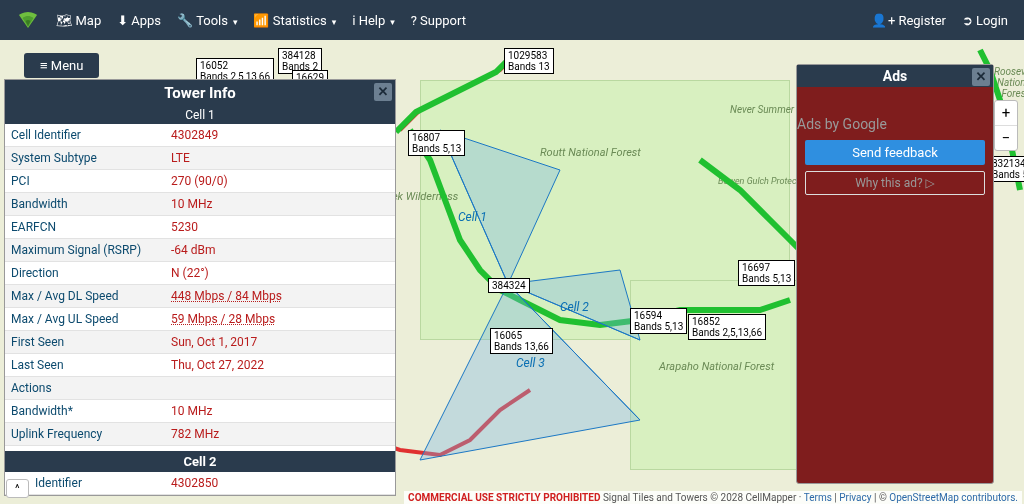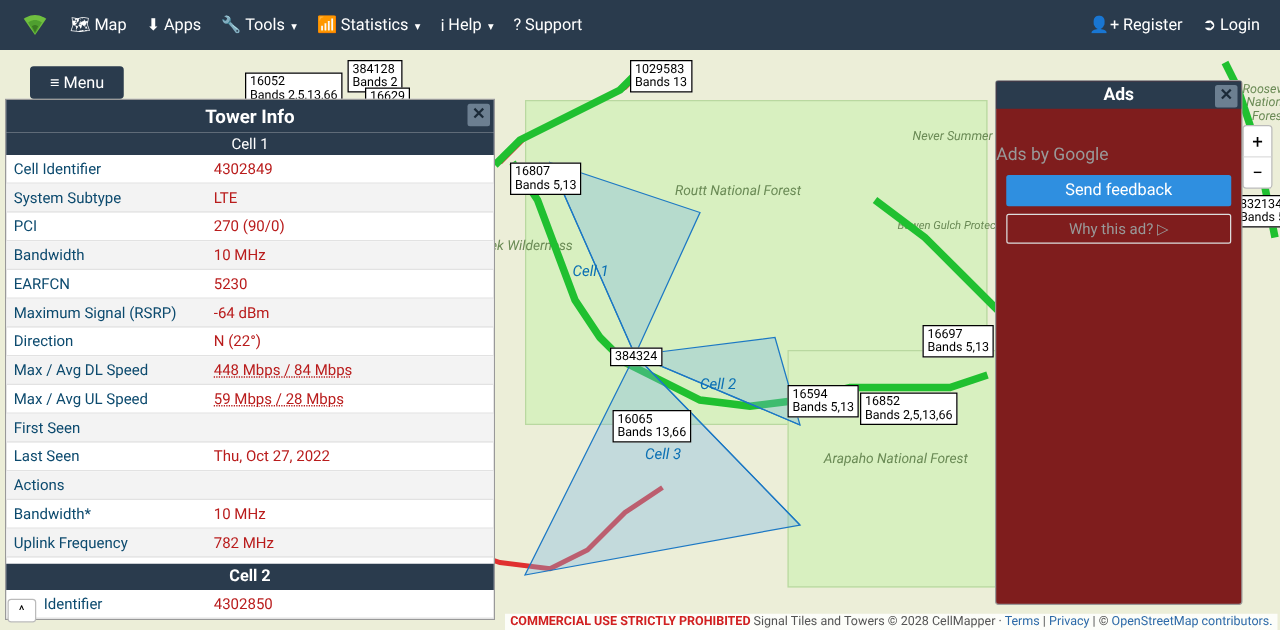--- a/index.html
+++ b/index.html
@@ -178,20 +178,21 @@
       <div class="row">
         <div class="klabel">Max / Avg DL Speed</div>
         <div class="kval u">448 Mbps / 84 Mbps</div>
       </div>
       <div class="row">
         <div class="klabel">Max / Avg UL Speed</div>
         <div class="kval u">59 Mbps / 28 Mbps</div>
       </div>
       <div class="row">
         <div class="klabel">First Seen</div>
+        <div class="kval">Sun, Oct 1, 2017</div>
       </div>
       <div class="row">
         <div class="klabel">Last Seen</div>
         <div class="kval">Thu, Oct 27, 2022</div>
       </div>
       <div class="row">
         <div class="klabel">Actions</div>
         <div class="kval"></div>
       </div>
       <div class="row">

